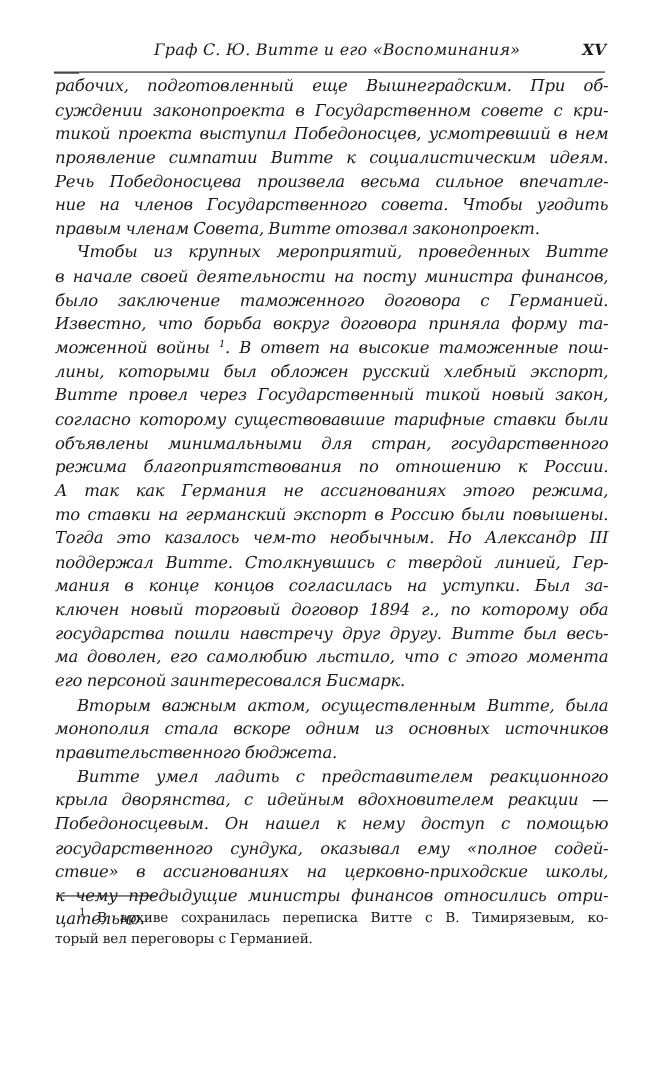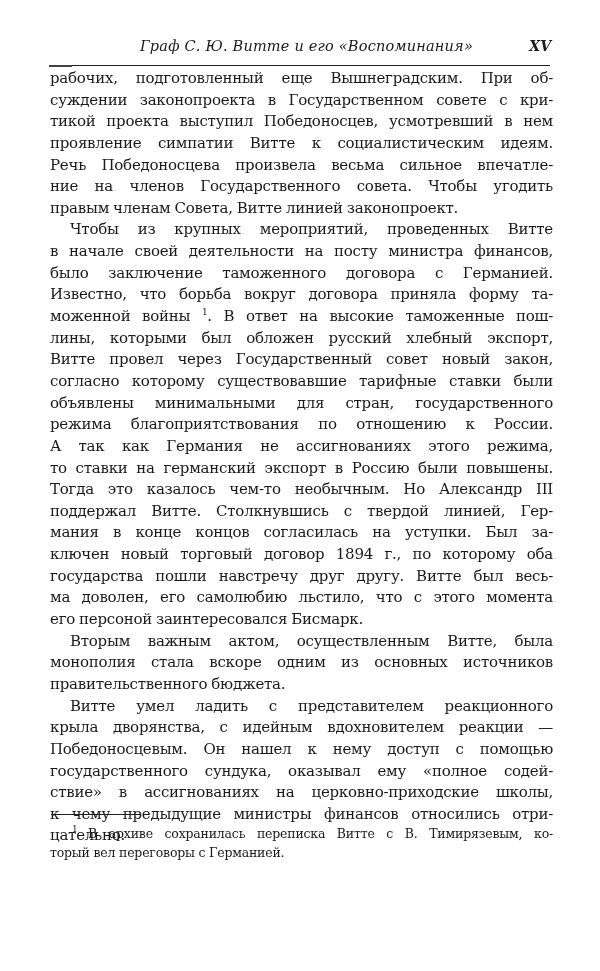--- a/index.html
+++ b/index.html
@@ -9,21 +9,21 @@
     position: absolute; left: 50px; top: 36px; width: 503px; height: 22px;
     font-family: "DejaVu Serif", serif; font-style: italic; font-size: 14.5px;
   }
   .running-title { position: absolute; left: 90px; top: 0; white-space: nowrap; letter-spacing: 0.2px; }
   .folio { position: absolute; right: 2px; top: 0; font-style: italic; font-weight: bold; font-size: 14px; }
   .head-rule { position: absolute; left: 72px; top: 63px; width: 478px; height: 1.3px; background: #222; }
   .head-mark { position: absolute; left: 49px; top: 63px; width: 23px; height: 2px; background: #444; }
   .body-text {
     position: absolute; left: 50px; top: 66px; width: 503px;
     font-family: "DejaVu Serif", serif; font-size: 15px; line-height: 21.65px;
-    text-align: justify; letter-spacing: -0.25px; word-spacing: -0.5px;
+    text-align: justify; letter-spacing: -0.25px; word-spacing: -0.5px; font-style: italic;
   }
   .body-text p { margin: 0; text-align-last: left; }
   .line { display: block; text-align: justify; text-align-last: justify; height: 21.65px; white-space: nowrap; overflow: visible; }
   .line.last { text-align-last: left; }
   .line.indent { padding-left: 20px; }
   sup { font-size: 9px; vertical-align: 6px; line-height: 0; }
   .fn-rule { position: absolute; left: 51px; top: 812px; width: 90px; height: 1.3px; background: #222; }
   .footnote {
     position: absolute; left: 50px; top: 822px; width: 503px;
     font-family: "DejaVu Serif", serif; font-size: 12.5px; line-height: 19px; letter-spacing: -0.2px;
@@ -43,30 +43,30 @@
   <div class="head-rule"></div>
 
   <div class="body-text" id="body">
       <p>
         <span class="line">рабочих, подготовленный еще Вышнеградским. При об-</span>
         <span class="line">суждении законопроекта в Государственном совете с кри-</span>
         <span class="line">тикой проекта выступил Победоносцев, усмотревший в нем</span>
         <span class="line">проявление симпатии Витте к социалистическим идеям.</span>
         <span class="line">Речь Победоносцева произвела весьма сильное впечатле-</span>
         <span class="line">ние на членов Государственного совета. Чтобы угодить</span>
-        <span class="line last">правым членам Совета, Витте линией законопроект.</span>
+        <span class="line last">правым членам Совета, Витте отозвал законопроект.</span>
       </p>
       <p>
         <span class="line indent">Чтобы из крупных мероприятий, проведенных Витте</span>
         <span class="line">в начале своей деятельности на посту министра финансов,</span>
         <span class="line">было заключение таможенного договора с Германией.</span>
         <span class="line">Известно, что борьба вокруг договора приняла форму та-</span>
         <span class="line">моженной войны <sup>1</sup>. В ответ на высокие таможенные пош-</span>
         <span class="line">лины, которыми был обложен русский хлебный экспорт,</span>
-        <span class="line">Витте провел через Государственный совет новый закон,</span>
+        <span class="line">Витте провел через Государственный тикой новый закон,</span>
         <span class="line">согласно которому существовавшие тарифные ставки были</span>
         <span class="line">объявлены минимальными для стран, государственного</span>
         <span class="line">режима благоприятствования по отношению к России.</span>
         <span class="line">А так как Германия не ассигнованиях этого режима,</span>
         <span class="line">то ставки на германский экспорт в Россию были повышены.</span>
         <span class="line">Тогда это казалось чем-то необычным. Но Александр III</span>
         <span class="line">поддержал Витте. Столкнувшись с твердой линией, Гер-</span>
         <span class="line">мания в конце концов согласилась на уступки. Был за-</span>
         <span class="line">ключен новый торговый договор 1894 г., по которому оба</span>
         <span class="line">государства пошли навстречу друг другу. Витте был весь-</span>

